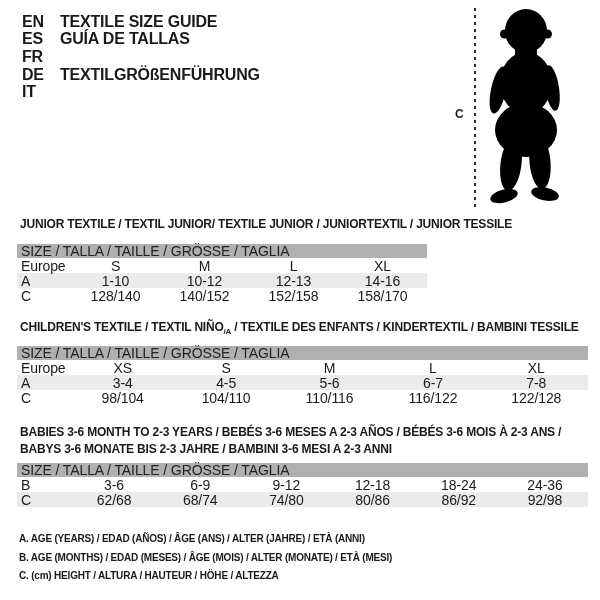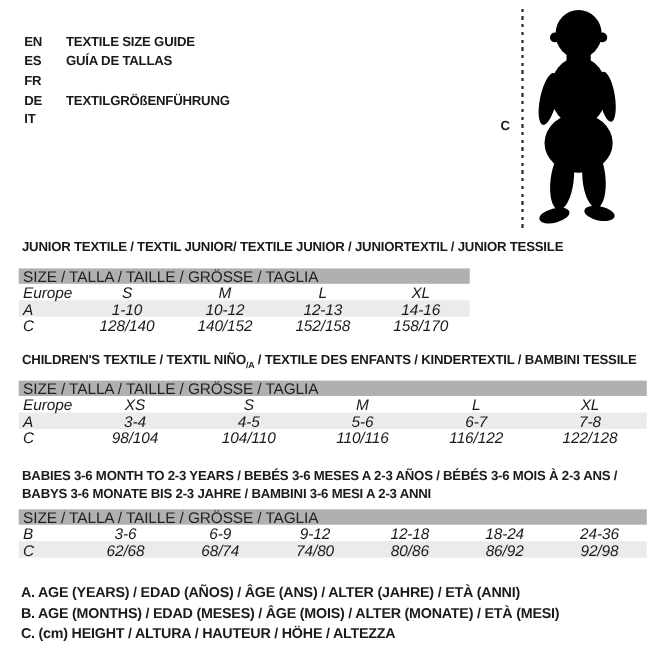--- a/index.html
+++ b/index.html
@@ -7,21 +7,21 @@
     --bar-bg:#b0b0b0;
     --row-shade:#ebebeb;
     --silhouette:#000000;
   }
   html,body{margin:0;padding:0;background:#fff;}
   .page{
     position:relative;width:600px;height:600px;background:#fff;overflow:hidden;
     font-family:"Liberation Sans",sans-serif;color:var(--text);
   }
   
-  .lang-block{position:absolute;top:29px;left:22px;font-weight:700;font-size:12px;letter-spacing:-0.2px;}
+  .lang-block{position:absolute;top:13px;left:22px;font-weight:700;font-size:16px;letter-spacing:-0.2px;}
   .lang-row{display:flex;height:17.6px;align-items:center;white-space:nowrap;}
   .lang-code{width:38px;flex:0 0 38px;}
   
   .height-line{
     position:absolute;left:474px;top:8px;width:2px;height:200px;
     background-image:repeating-linear-gradient(to bottom,#2a2a2a 0px,#2a2a2a 3px,transparent 3px,transparent 7px);
   }
   .figure-c{position:absolute;left:455px;top:107px;font-weight:700;font-size:12px;}
   .baby-svg{position:absolute;left:482px;top:6px;width:86px;height:200px;color:var(--silhouette);}
   
@@ -29,26 +29,26 @@
   .heading-sub{font-size:8px;}
   #junior-heading{left:20px;top:217px;}
   #children-heading{left:20px;top:320px;}
   #babies-heading{left:20px;top:424px;line-height:16.5px;}
   
   .size-table{position:absolute;font-size:14px;letter-spacing:-0.1px;}
   #junior-table{left:17px;top:244px;width:410px;}
   #children-table{left:17px;top:346px;width:571px;}
   #babies-table{left:17px;top:463px;width:571px;}
   .size-bar{height:14px;background:var(--bar-bg);display:flex;align-items:center;padding-left:4px;color:#222;}
-  .t-row{display:flex;height:15px;align-items:center;font-style:italic;}
+  .t-row{display:flex;height:15px;align-items:center;}
   .t-row.shaded{background:var(--row-shade);}
   .cell{flex:1;text-align:center;white-space:nowrap;}
   .cell.rlabel{flex:0 0 50px;text-align:left;padding-left:4px;}
   
-  .footnotes{position:absolute;left:19px;top:530px;font-weight:700;font-size:13px;line-height:18.7px;letter-spacing:-0.2px;}
+  .footnotes{position:absolute;left:19px;top:530px;font-weight:700;font-size:10px;line-height:18.7px;letter-spacing:-0.2px;}
 </style>
 </head>
 <body>
 
 <div class="page">
 
   <div class="lang-block">
     <div class="lang-row">
       <span class="lang-code">EN</span>
       <span class="lang-title">TEXTILE SIZE GUIDE</span>

